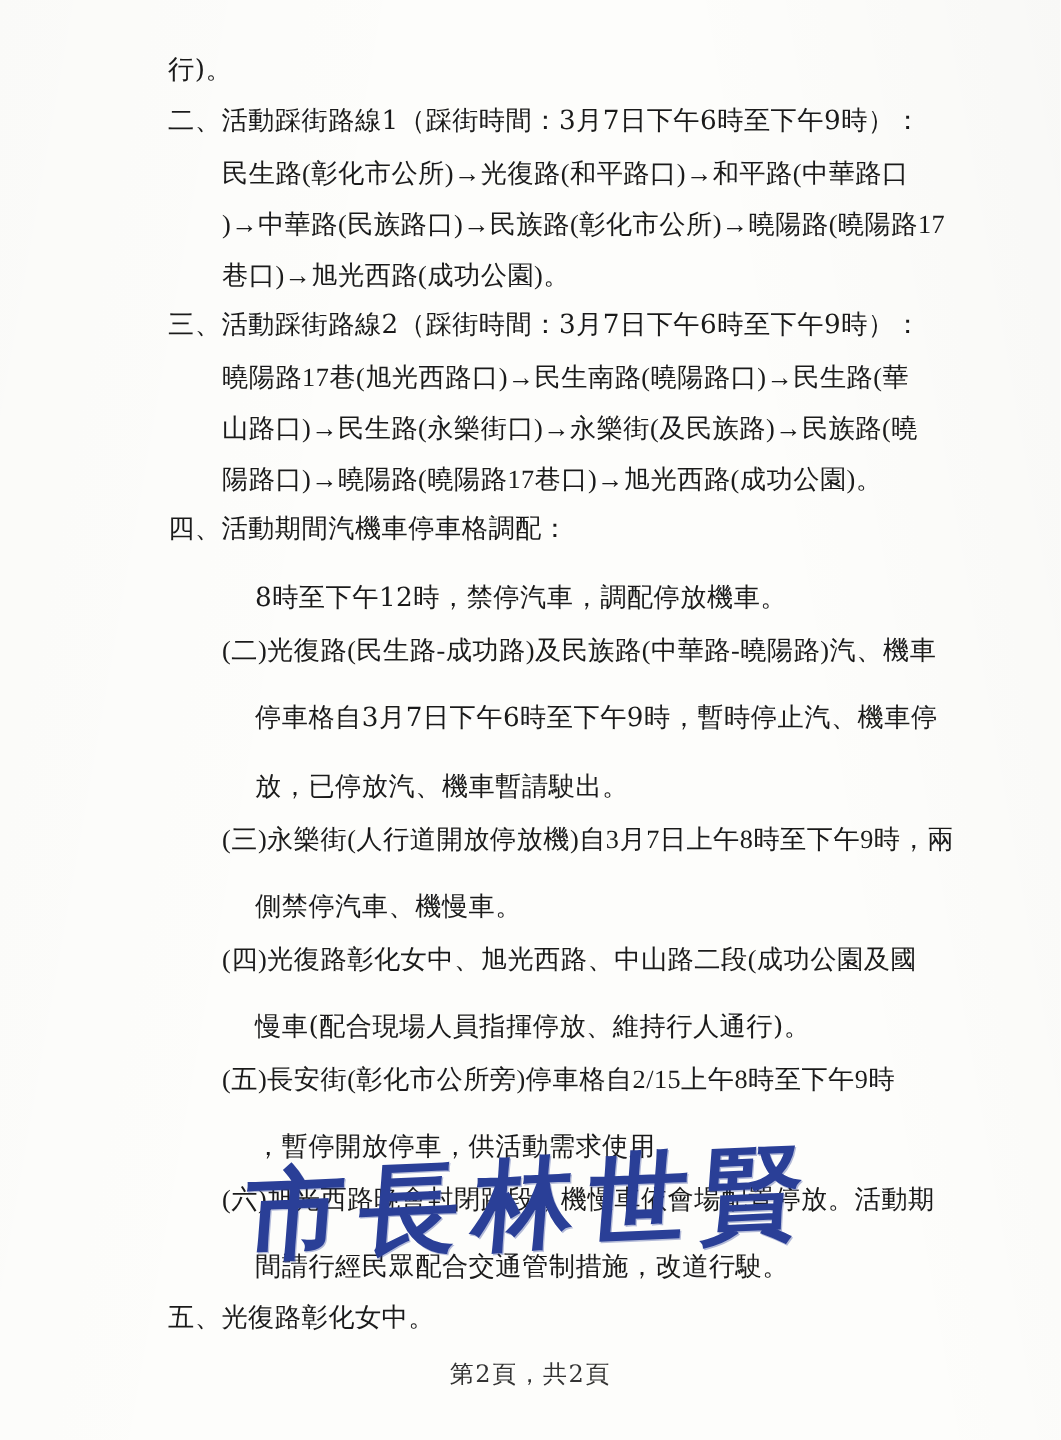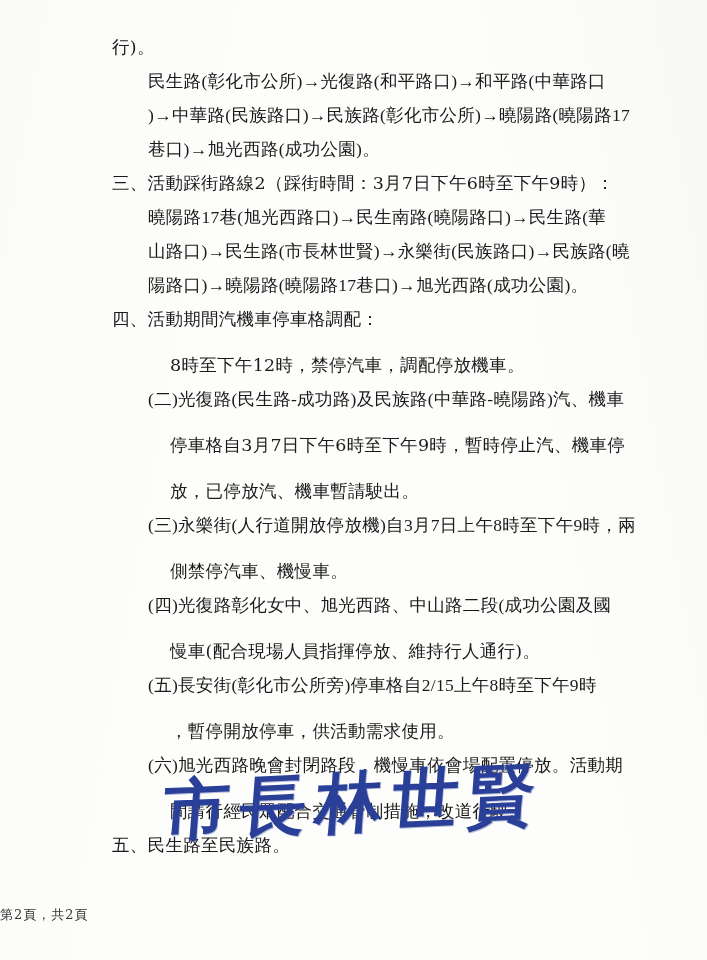--- a/index.html
+++ b/index.html
@@ -59,53 +59,55 @@
     color: #2a3f97;
     letter-spacing: 10px;
     transform: skewX(-7deg) rotate(-2.5deg);
     text-shadow: 1px 1px 0 rgba(42,63,151,0.35);
   }
   .footer {
     position: absolute;
     left: 0;
     right: 0;
     top: 906px;
-    font-size: 13px;
+    text-align: center;
+    font-size: 16px;
     letter-spacing: 1px;
     color: #333;
   }
 </style>
 </head>
 <body>
 
 <div class="page">
 
   <div class="body-block">
     <div class="line">行)。</div>
+    <div class="line">二、活動踩街路線1（踩街時間：3月7日下午6時至下午9時）：</div>
     <div class="line indent-2">民生路(彰化市公所)→光復路(和平路口)→和平路(中華路口</div>
     <div class="line indent-2">)→中華路(民族路口)→民族路(彰化市公所)→曉陽路(曉陽路17</div>
     <div class="line indent-2">巷口)→旭光西路(成功公園)。</div>
     <div class="line">三、活動踩街路線2（踩街時間：3月7日下午6時至下午9時）：</div>
     <div class="line indent-2">曉陽路17巷(旭光西路口)→民生南路(曉陽路口)→民生路(華</div>
-    <div class="line indent-2">山路口)→民生路(市長林世賢)→永樂街(民族路口)→民族路(曉</div>
+    <div class="line indent-2">山路口)→民生路(永樂街口)→永樂街(及民族路)→民族路(曉</div>
     <div class="line indent-2">陽路口)→曉陽路(曉陽路17巷口)→旭光西路(成功公園)。</div>
     <div class="line">四、活動期間汽機車停車格調配：</div>
     <div class="line indent-3">8時至下午12時，禁停汽車，調配停放機車。</div>
     <div class="line indent-2">(二)光復路(民生路-成功路)及民族路(中華路-曉陽路)汽、機車</div>
     <div class="line indent-3">停車格自3月7日下午6時至下午9時，暫時停止汽、機車停</div>
     <div class="line indent-3">放，已停放汽、機車暫請駛出。</div>
     <div class="line indent-2">(三)永樂街(人行道開放停放機)自3月7日上午8時至下午9時，兩</div>
     <div class="line indent-3">側禁停汽車、機慢車。</div>
     <div class="line indent-2">(四)光復路彰化女中、旭光西路、中山路二段(成功公園及國</div>
     <div class="line indent-3">慢車(配合現場人員指揮停放、維持行人通行)。</div>
     <div class="line indent-2">(五)長安街(彰化市公所旁)停車格自2/15上午8時至下午9時</div>
     <div class="line indent-3">，暫停開放停車，供活動需求使用。</div>
     <div class="line indent-2">(六)旭光西路晚會封閉路段，機慢車依會場配置停放。活動期</div>
     <div class="line indent-3">間請行經民眾配合交通管制措施，改道行駛。</div>
-    <div class="line">五、民生路至民族路。</div>
+    <div class="line">五、光復路彰化女中。</div>
   </div>
 
   <div class="sig-wrap">
     <div class="signature" style="color: rgb(42, 63, 151);">市長林世賢</div>
   </div>
 
   <div class="footer">第2頁，共2頁</div>
 
 </div>
 

